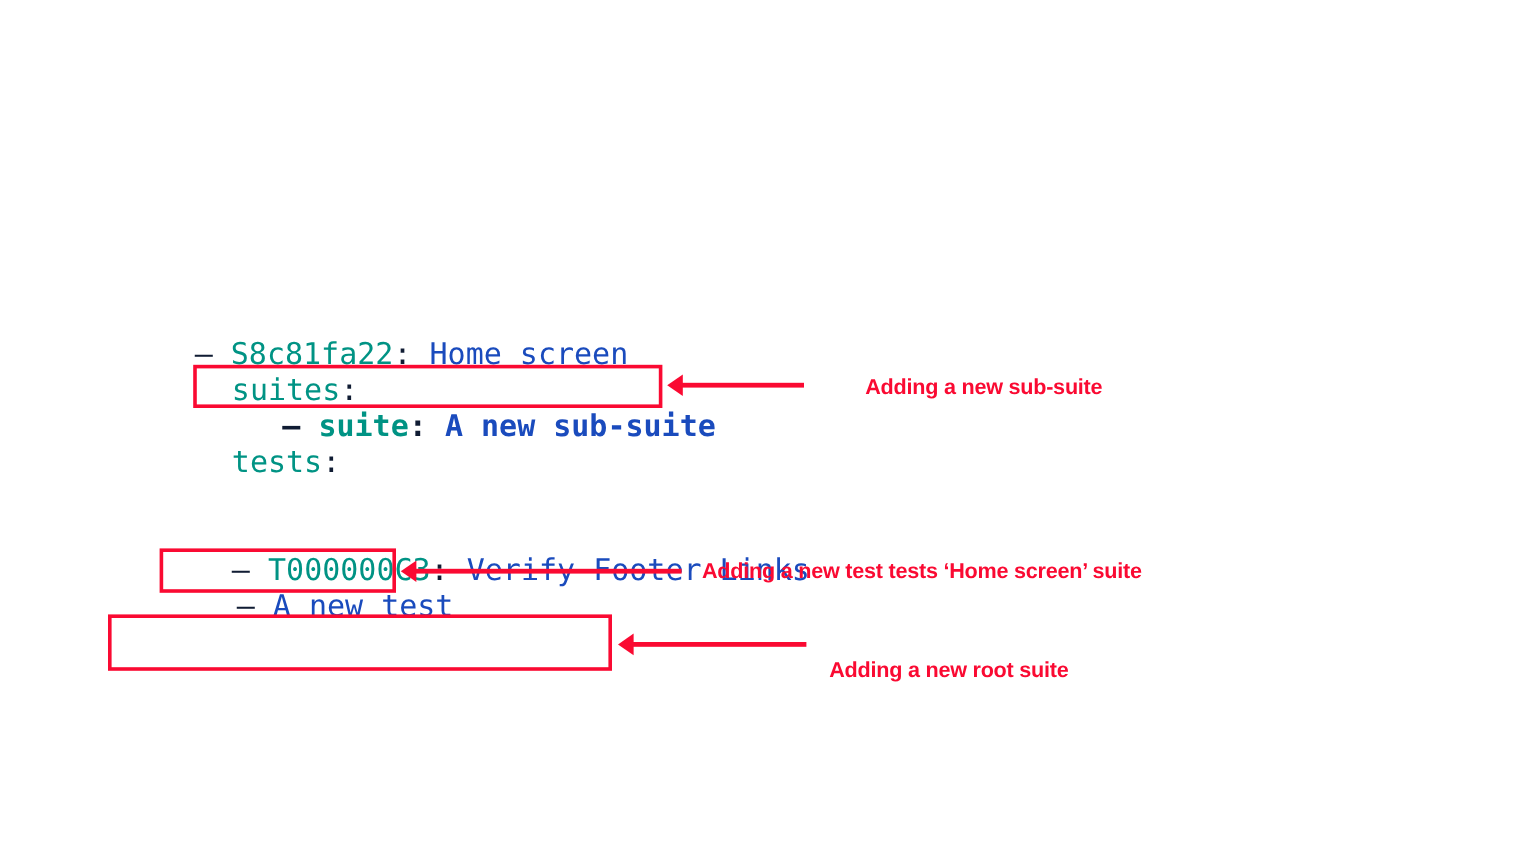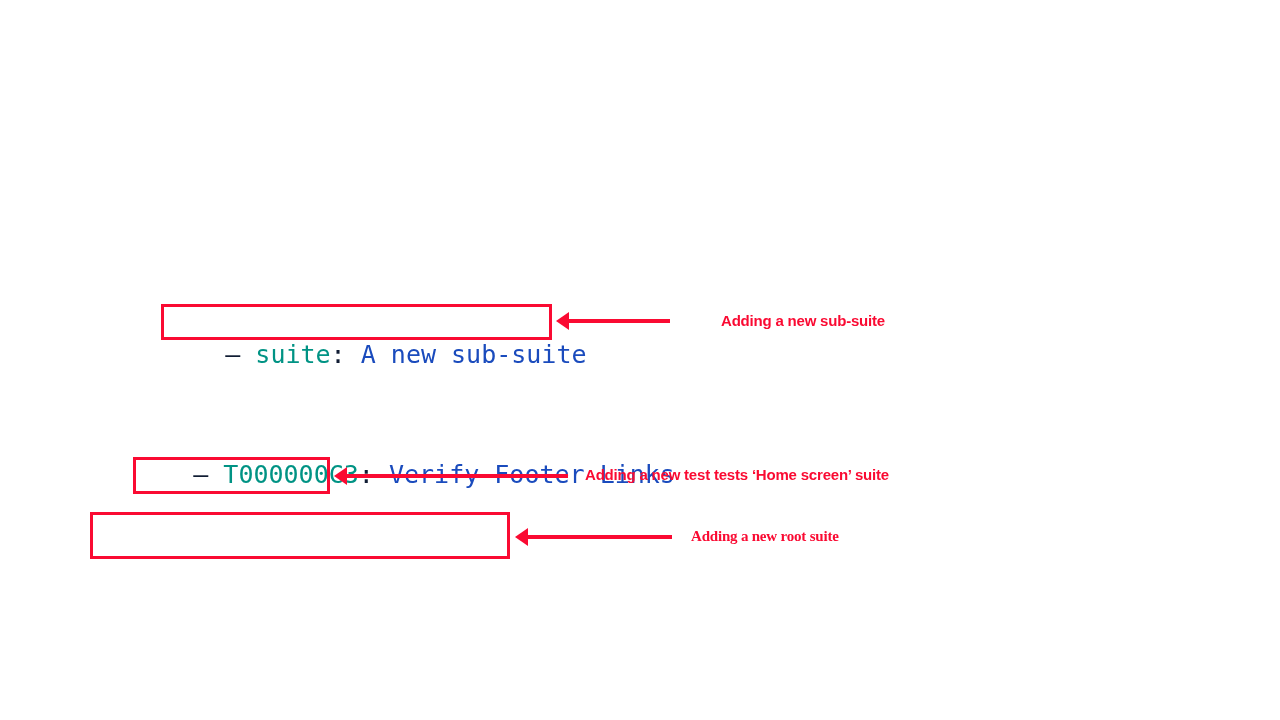--- a/index.html
+++ b/index.html
@@ -71,44 +71,56 @@
     border-top: 9px solid transparent;
     border-bottom: 9px solid transparent;
     border-right: 13px solid #fa0a32;
   }
 
   
   .anno {
     position: absolute;
     font-family: "Liberation Sans", "DejaVu Sans", sans-serif;
     font-weight: bold;
-    font-size: 15px;
+    font-size: 18px;
     color: #fa0a32;
     white-space: nowrap;
     letter-spacing: -0.2px;
   }
 </style>
 </head>
 <body>
 
 <div id="tree">
 
+  <div class="line" style="left:102px; top:250px;">
+    <span class="dash">–</span><span class="space">&nbsp;</span><span class="key">S8c81fa22</span><span class="colon">:</span><span class="space">&nbsp;</span><span class="val">Home screen</span>
+  </div>
 
+  <div class="line" style="left:133px; top:280px;">
+    <span class="key">suites</span><span class="colon">:</span>
+  </div>
 
-  <div class="line" style="left:165px; top:310px;">
+  <div class="line" style="left:175px; top:310px;font-weight:bold;">
     <span class="dash">–</span><span class="space">&nbsp;</span><span class="key">suite</span><span class="colon">:</span><span class="space">&nbsp;</span><span class="val">A new sub-suite</span>
   </div>
 
+  <div class="line" style="left:133px; top:340px;">
+    <span class="key">tests</span><span class="colon">:</span>
+  </div>
 
 
 
   <div class="line" style="left:133px; top:430px;">
     <span class="dash">–</span><span class="space">&nbsp;</span><span class="key">T000000C3</span><span class="colon">:</span><span class="space">&nbsp;</span><span class="val">Verify Footer Links</span>
   </div>
 
+  <div class="line" style="left:137px; top:460px;">
+    <span class="dash">–</span><span class="space">&nbsp;</span><span class="val">A new test</span>
+  </div>
 
 
   <div class="hl-box" style="left:161px; top:304px; width:391px; height:36px;"></div>
 
   <div class="hl-box" style="left:133px; top:457px; width:197px; height:37px;"></div>
 
   <div class="hl-box" style="left:90px;  top:512px; width:420px; height:47px;"></div>
 
   <div class="arrow" style="left:556px; top:311px; width:114px;">
     <span class="head"></span>
@@ -122,15 +134,15 @@
 
   <div class="arrow" style="left:515px; top:527px; width:157px;">
     <span class="head"></span>
     <span class="shaft"></span>
   </div>
 
   <div class="anno" style="left:721px; top:312px;">Adding a new sub-suite</div>
 
   <div class="anno" style="left:585px; top:466px;">Adding a new test tests ‘Home screen’ suite</div>
 
-  <div class="anno" style="left:691px; top:528px;font-family:Liberation Serif, serif;">Adding a new root suite</div>
+  <div class="anno" style="left:691px; top:548px;">Adding a new root suite</div>
 
 </div>
 
 </body></html>

